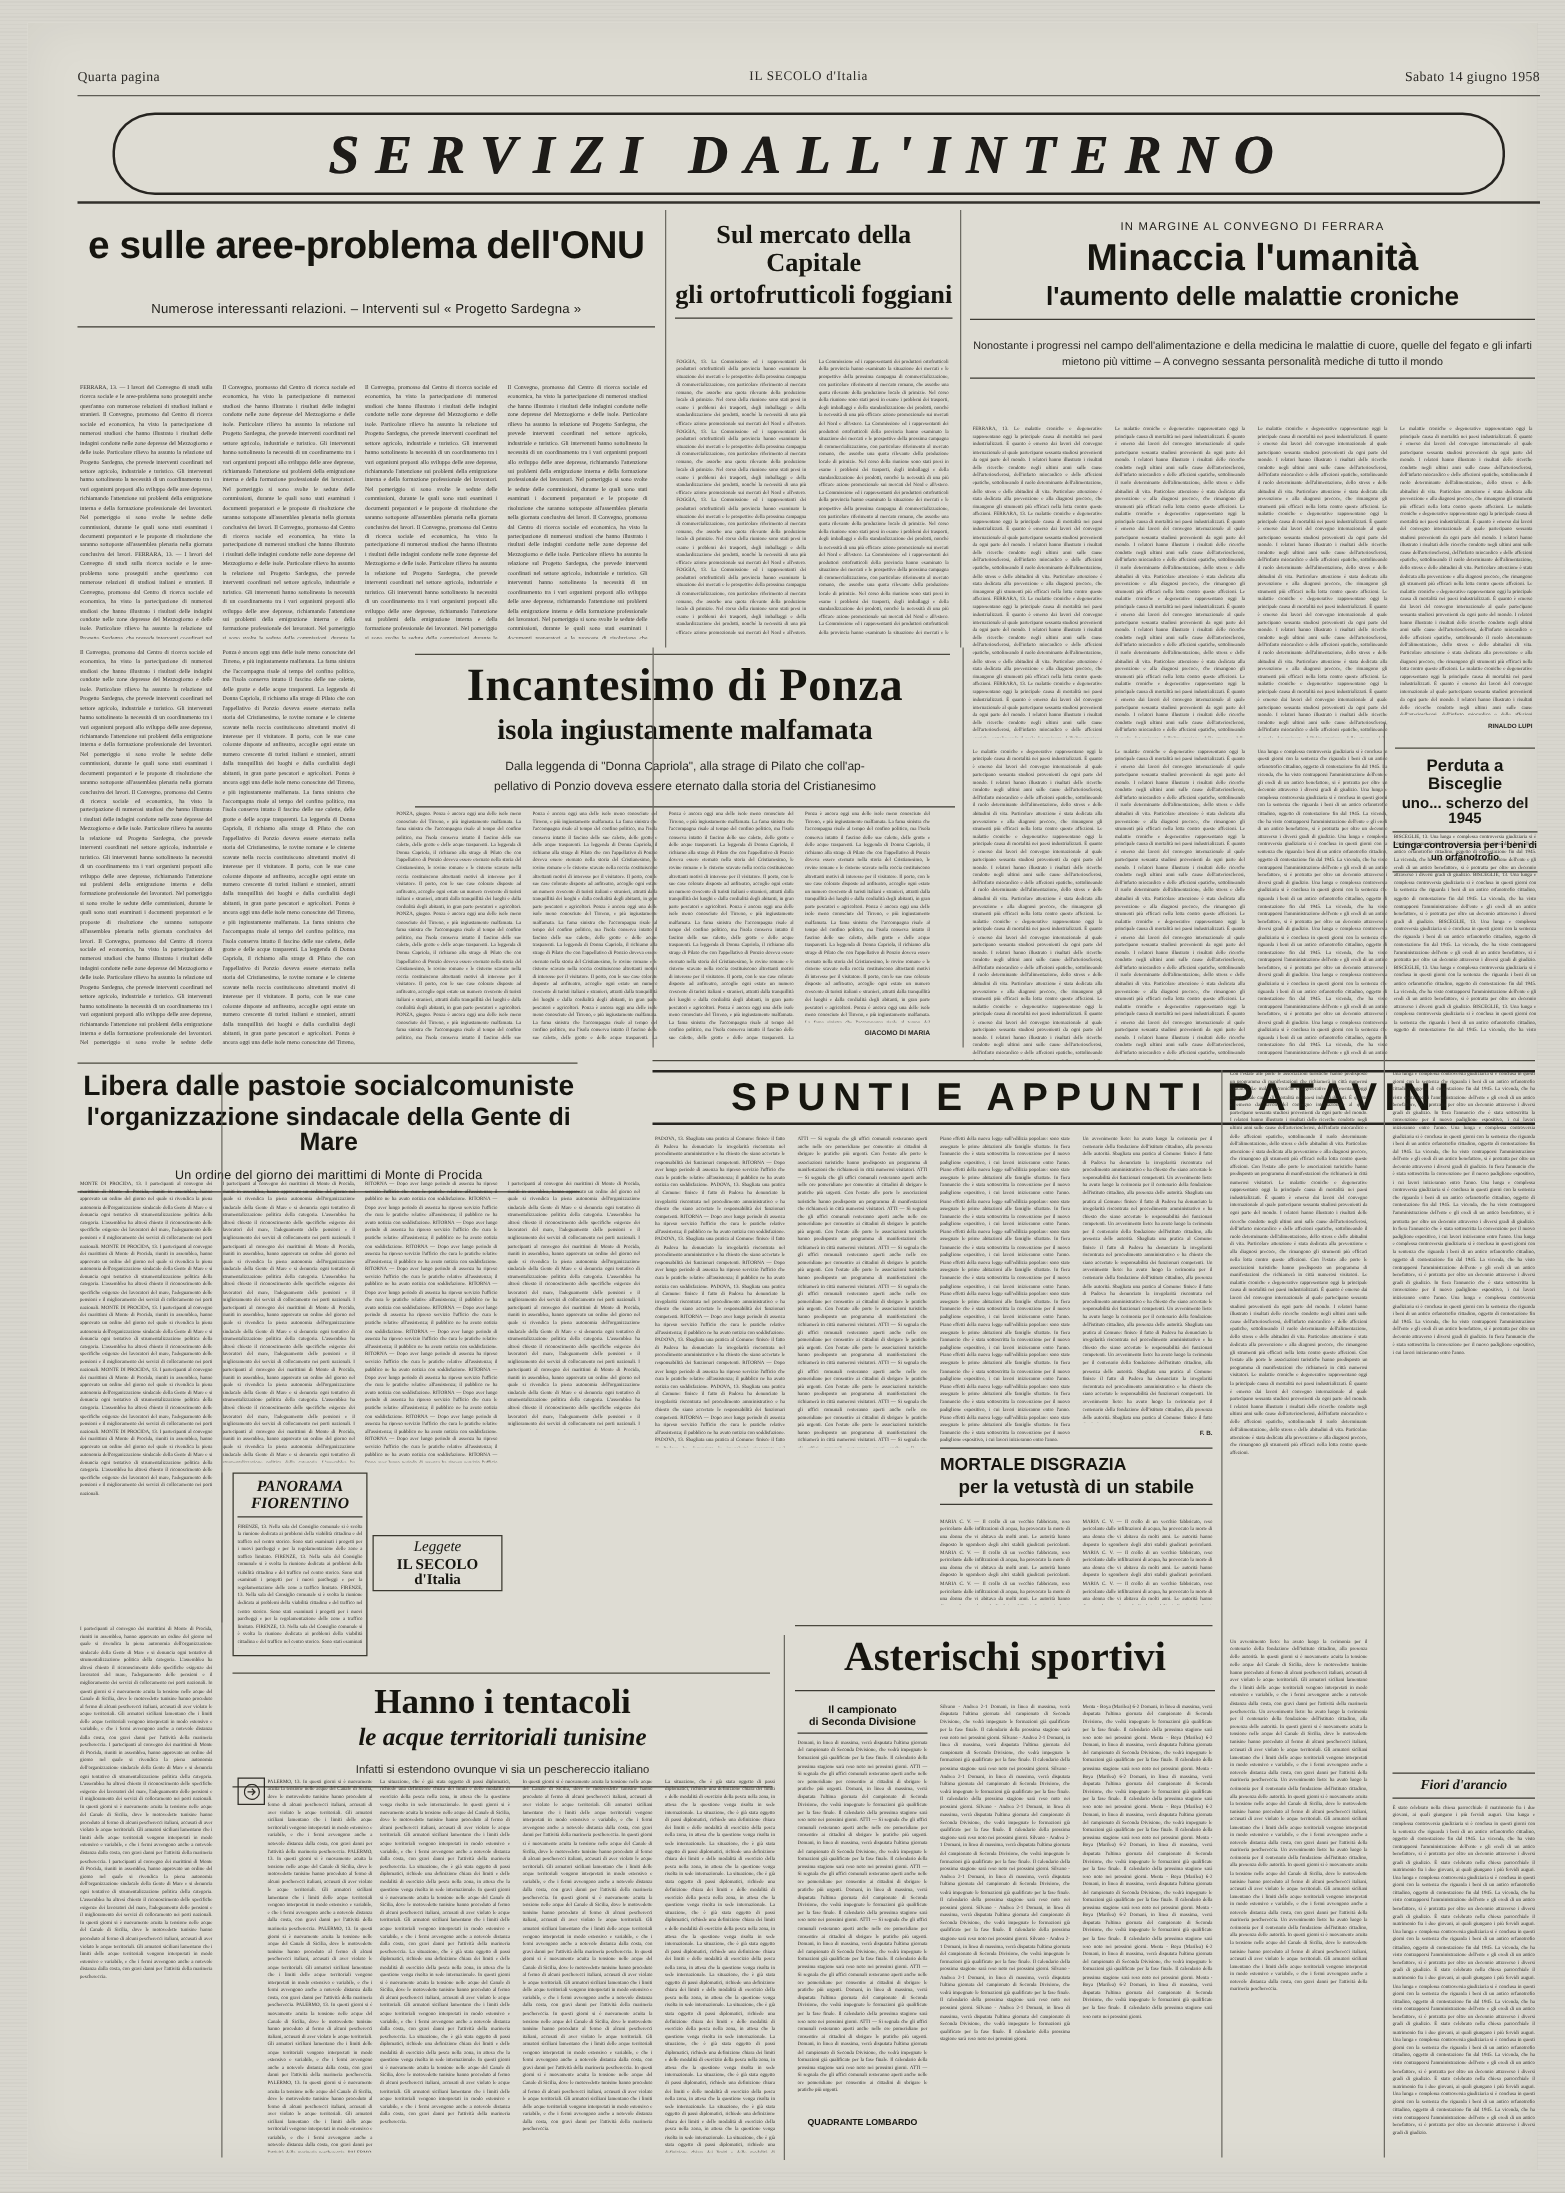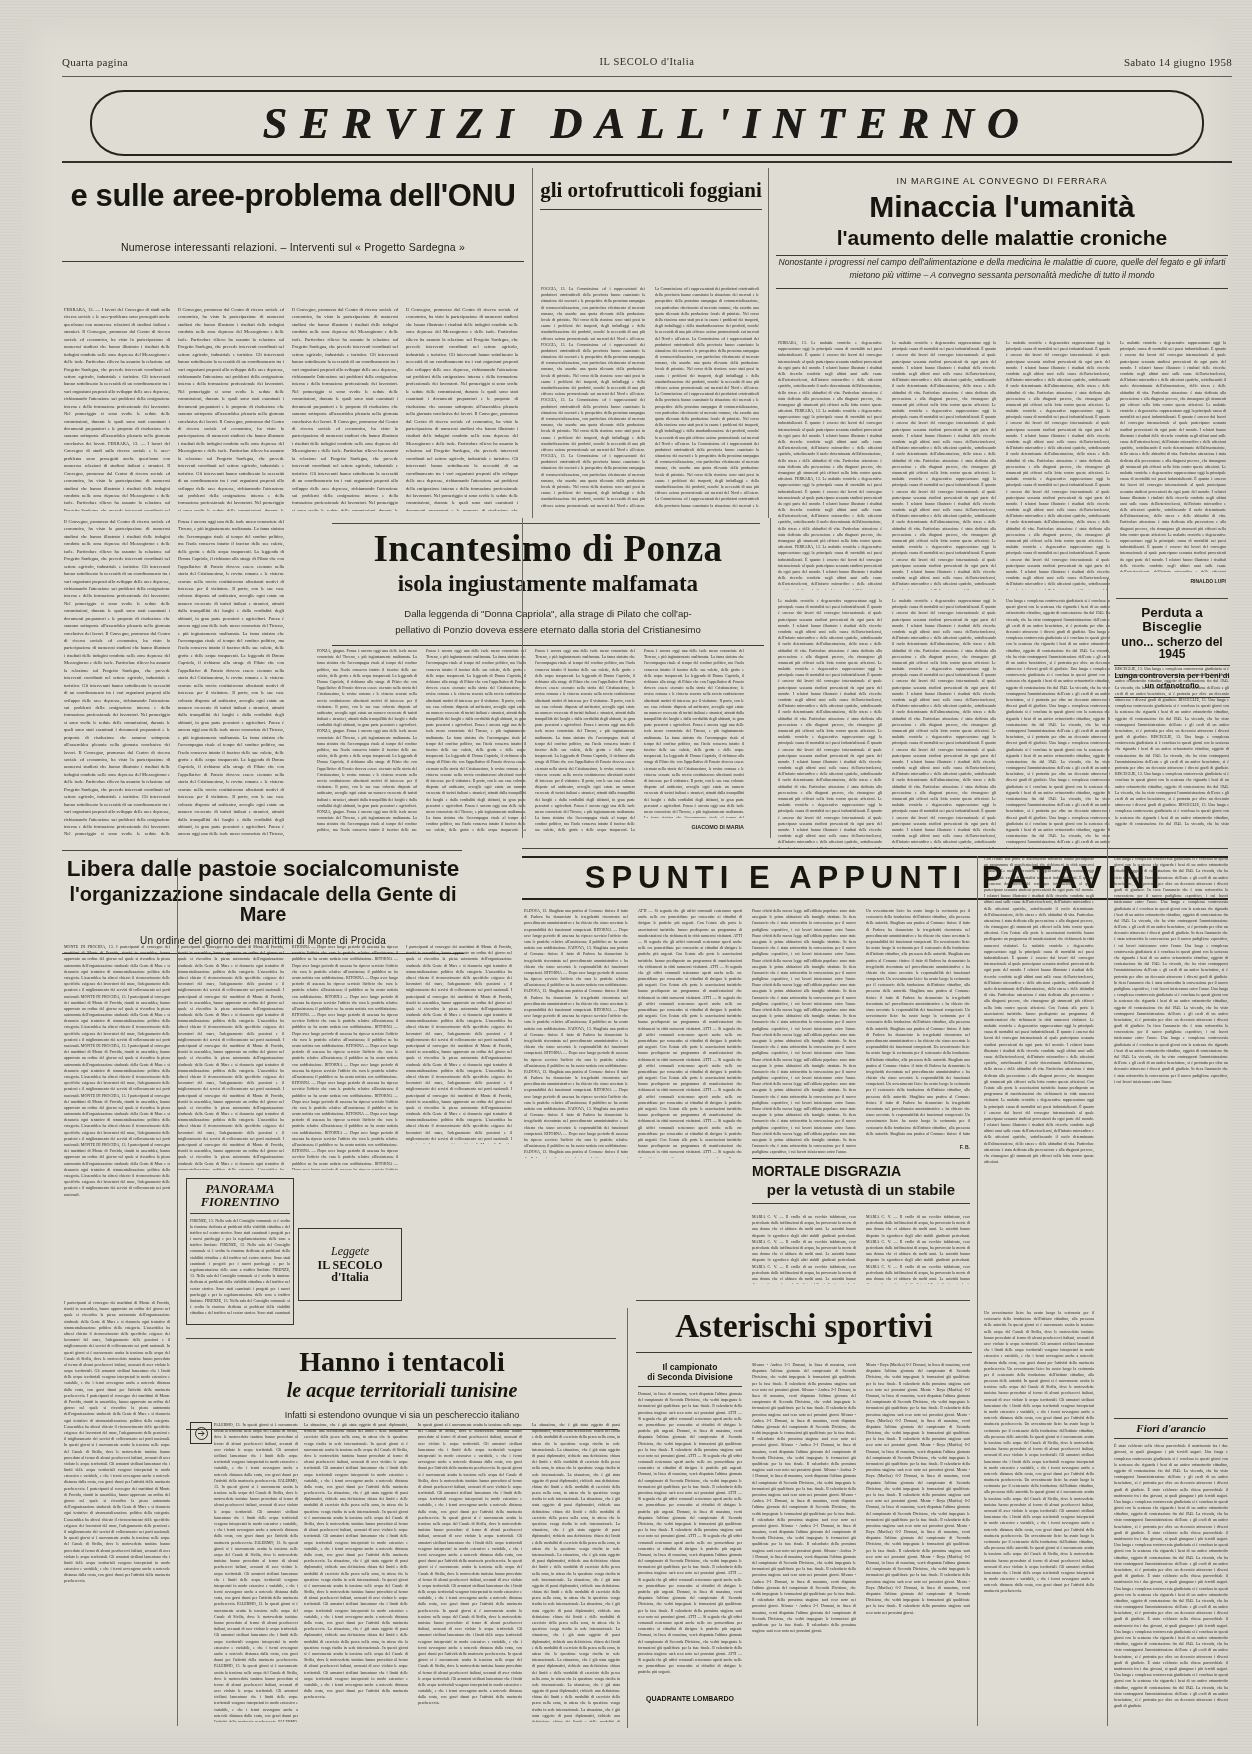--- a/index.html
+++ b/index.html
@@ -134,20 +134,21 @@
       Il Convegno, promosso dal Centro di ricerca sociale ed economica, ha visto la partecipazione di numerosi studiosi che hanno illustrato i risultati delle indagini condotte nelle zone depresse del Mezzogiorno e delle isole. Particolare rilievo ha assunto la relazione sul Progetto Sardegna, che prevede interventi coordinati nel settore agricolo, industriale e turistico. Gli intervenuti hanno sottolineato la necessità di un coordinamento tra i vari organismi preposti allo sviluppo delle aree depresse, richiamando l'attenzione sui problemi della emigrazione interna e della formazione professionale dei lavoratori. Nel pomeriggio si sono svolte le sedute delle commissioni, durante le quali sono stati esaminati i documenti preparatori e le proposte di risoluzione che saranno sottoposte all'assemblea plenaria nella giornata conclusiva dei lavori.
      
       Il Convegno, promosso dal Centro di ricerca sociale ed economica, ha visto la partecipazione di numerosi studiosi che hanno illustrato i risultati delle indagini condotte nelle zone depresse del Mezzogiorno e delle isole. Particolare rilievo ha assunto la relazione sul Progetto Sardegna, che prevede interventi coordinati nel settore agricolo, industriale e turistico. Gli intervenuti hanno sottolineato la necessità di un coordinamento tra i vari organismi preposti allo sviluppo delle aree depresse, richiamando l'attenzione sui problemi della emigrazione interna e della formazione professionale dei lavoratori. Nel pomeriggio si sono svolte le sedute delle commissioni, durante le quali sono stati esaminati i documenti preparatori e le proposte di risoluzione che saranno sottoposte all'assemblea plenaria nella giornata conclusiva dei lavori.
      
       Il Convegno, promosso dal Centro di ricerca sociale ed economica, ha visto la partecipazione di numerosi studiosi che hanno illustrato i risultati delle indagini condotte nelle zone depresse del Mezzogiorno e delle isole. Particolare rilievo ha assunto la relazione sul Progetto Sardegna, che prevede interventi coordinati nel settore agricolo, industriale e turistico. Gli intervenuti hanno sottolineato la necessità di un coordinamento tra i vari organismi preposti allo sviluppo delle aree depresse, richiamando l'attenzione sui problemi della emigrazione interna e della formazione professionale dei lavoratori. Nel pomeriggio si sono svolte le sedute delle commissioni, durante le quali sono stati esaminati i documenti preparatori e le proposte di risoluzione che saranno sottoposte all'assemblea plenaria nella giornata conclusiva dei lavori.
      
       Il Convegno, promosso dal Centro di ricerca sociale ed economica, ha visto la partecipazione di numerosi studiosi che hanno illustrato i risultati delle indagini condotte nelle zone depresse del Mezzogiorno e delle isole. Particolare rilievo ha assunto la relazione sul Progetto Sardegna, che prevede interventi coordinati nel settore agricolo, industriale e turistico. Gli intervenuti hanno sottolineato la necessità di un coordinamento tra i vari organismi preposti allo sviluppo delle aree depresse, richiamando l'attenzione sui problemi della emigrazione interna e della formazione professionale dei lavoratori. Nel pomeriggio si sono svolte le sedute delle commissioni, durante le quali sono stati esaminati i documenti preparatori e le proposte di risoluzione che saranno sottoposte all'assemblea plenaria nella giornata conclusiva dei lavori.
     </div>
 
     <div style="position:absolute;left:518px;top:158px;width:222px;">
+      <div class="hl" style="font-family:'Liberation Serif',serif;font-size:21px;text-align:center;line-height:1.08;">Sul mercato della Capitale</div>
       <div class="hl" style="font-family:'Liberation Serif',serif;font-size:21px;text-align:center;line-height:1.08;margin-top:3px;">gli ortofrutticoli foggiani</div>
       <div class="boxrule" style="position:relative;margin-top:7px;width:100%;"></div>
     </div>
     <div class="txt xs" style="position:absolute;left:519px;top:268px;width:104px;height:222px;">
       FOGGIA, 13.
       La Commissione ed i rappresentanti dei produttori ortofrutticoli della provincia hanno esaminato la situazione dei mercati e le prospettive della prossima campagna di commercializzazione, con particolare riferimento al mercato romano, che assorbe una quota rilevante della produzione locale di primizie. Nel corso della riunione sono stati presi in esame i problemi dei trasporti, degli imballaggi e della standardizzazione dei prodotti, nonché la necessità di una più efficace azione promozionale sui mercati del Nord e all'estero.
      
       FOGGIA, 13.
       La Commissione ed i rappresentanti dei produttori ortofrutticoli della provincia hanno esaminato la situazione dei mercati e le prospettive della prossima campagna di commercializzazione, con particolare riferimento al mercato romano, che assorbe una quota rilevante della produzione locale di primizie. Nel corso della riunione sono stati presi in esame i problemi dei trasporti, degli imballaggi e della standardizzazione dei prodotti, nonché la necessità di una più efficace azione promozionale sui mercati del Nord e all'estero.
      
@@ -170,21 +171,21 @@
       La Commissione ed i rappresentanti dei produttori ortofrutticoli della provincia hanno esaminato la situazione dei mercati e le prospettive della prossima campagna di commercializzazione, con particolare riferimento al mercato romano, che assorbe una quota rilevante della produzione locale di primizie. Nel corso della riunione sono stati presi in esame i problemi dei trasporti, degli imballaggi e della standardizzazione dei prodotti, nonché la necessità di una più efficace azione promozionale sui mercati del Nord e all'estero.
      
       La Commissione ed i rappresentanti dei produttori ortofrutticoli della provincia hanno esaminato la situazione dei mercati e le prospettive della prossima campagna di commercializzazione, con particolare riferimento al mercato romano, che assorbe una quota rilevante della produzione locale di primizie. Nel corso della riunione sono stati presi in esame i problemi dei trasporti, degli imballaggi e della standardizzazione dei prodotti, nonché la necessità di una più efficace azione promozionale sui mercati del Nord e all'estero.
     </div>
 
     <div style="position:absolute;left:754px;top:158px;width:452px;">
       <div class="kicker">IN MARGINE AL CONVEGNO DI FERRARA</div>
       <div class="hl hl-condensed" style="font-size:30px;text-align:center;margin-top:6px;">Minaccia l'umanità</div>
       <div class="hl hl-condensed" style="font-size:21px;text-align:center;margin-top:4px;">l'aumento delle malattie croniche</div>
       <div class="boxrule" style="position:relative;margin-top:7px;width:100%;"></div>
-      <div class="dek" style="margin-top:0;font-style:italic;">Nonostante i progressi nel campo dell'alimentazione e della medicina le malattie di cuore, quelle del fegato e gli infarti mietono più vittime – A convegno sessanta personalità mediche di tutto il mondo</div>
+      <div class="dek" style="margin-top:14px;">Nonostante i progressi nel campo dell'alimentazione e della medicina le malattie di cuore, quelle del fegato e gli infarti mietono più vittime – A convegno sessanta personalità mediche di tutto il mondo</div>
       <div class="boxrule" style="position:relative;margin-top:6px;width:100%;"></div>
     </div>
 
     <div class="txt xs" style="position:absolute;left:756px;top:322px;width:104px;height:250px;">
       FERRARA, 13.
       Le malattie croniche e degenerative rappresentano oggi la principale causa di mortalità nei paesi industrializzati. È quanto è emerso dai lavori del convegno internazionale al quale partecipano sessanta studiosi provenienti da ogni parte del mondo. I relatori hanno illustrato i risultati delle ricerche condotte negli ultimi anni sulle cause dell'arteriosclerosi, dell'infarto miocardico e delle affezioni epatiche, sottolineando il ruolo determinante dell'alimentazione, dello stress e delle abitudini di vita. Particolare attenzione è stata dedicata alla prevenzione e alla diagnosi precoce, che rimangono gli strumenti più efficaci nella lotta contro queste affezioni.
      
       FERRARA, 13.
       Le malattie croniche e degenerative rappresentano oggi la principale causa di mortalità nei paesi industrializzati. È quanto è emerso dai lavori del convegno internazionale al quale partecipano sessanta studiosi provenienti da ogni parte del mondo. I relatori hanno illustrato i risultati delle ricerche condotte negli ultimi anni sulle cause dell'arteriosclerosi, dell'infarto miocardico e delle affezioni epatiche, sottolineando il ruolo determinante dell'alimentazione, dello stress e delle abitudini di vita. Particolare attenzione è stata dedicata alla prevenzione e alla diagnosi precoce, che rimangono gli strumenti più efficaci nella lotta contro queste affezioni.
      
@@ -465,21 +466,21 @@
         Nella sala del Consiglio comunale si è svolta la riunione dedicata ai problemi della viabilità cittadina e del traffico nel centro storico. Sono stati esaminati i progetti per i nuovi parcheggi e per la regolamentazione delle zone a traffico limitato.
        
         FIRENZE, 13.
         Nella sala del Consiglio comunale si è svolta la riunione dedicata ai problemi della viabilità cittadina e del traffico nel centro storico. Sono stati esaminati i progetti per i nuovi parcheggi e per la regolamentazione delle zone a traffico limitato.
        
         FIRENZE, 13.
         Nella sala del Consiglio comunale si è svolta la riunione dedicata ai problemi della viabilità cittadina e del traffico nel centro storico. Sono stati esaminati i progetti per i nuovi parcheggi e per la regolamentazione delle zone a traffico limitato.
       </div>
     </div>
 
-    <div style="position:absolute;left:276px;top:1210px;width:96px;border:1px solid #3a382f;padding:16px 3px;">
+    <div style="position:absolute;left:276px;top:1210px;width:96px;border:1px solid #3a382f;padding:2px 3px;">
       <div class="hl" style="font-family:'Liberation Serif',serif;font-style:italic;font-size:12px;text-align:center;font-weight:normal;">Leggete</div>
       <div class="hl" style="font-family:'Liberation Serif',serif;font-size:12px;text-align:center;margin-top:2px;">IL SECOLO d'Italia</div>
     </div>
 
     <div class="hrule" style="left:500px;top:830px;width:706px;"></div>
     <div style="position:absolute;left:500px;top:838px;width:706px;height:40px;border-top:2px solid #262420;border-bottom:2px solid #262420;display:flex;align-items:center;justify-content:center;">
       <div class="secbar" style="font-size:31px;letter-spacing:6px;">SPUNTI E APPUNTI PATAVINI</div>
     </div>
 
     <div style="position:absolute;left:502px;top:890px;width:104px;">

